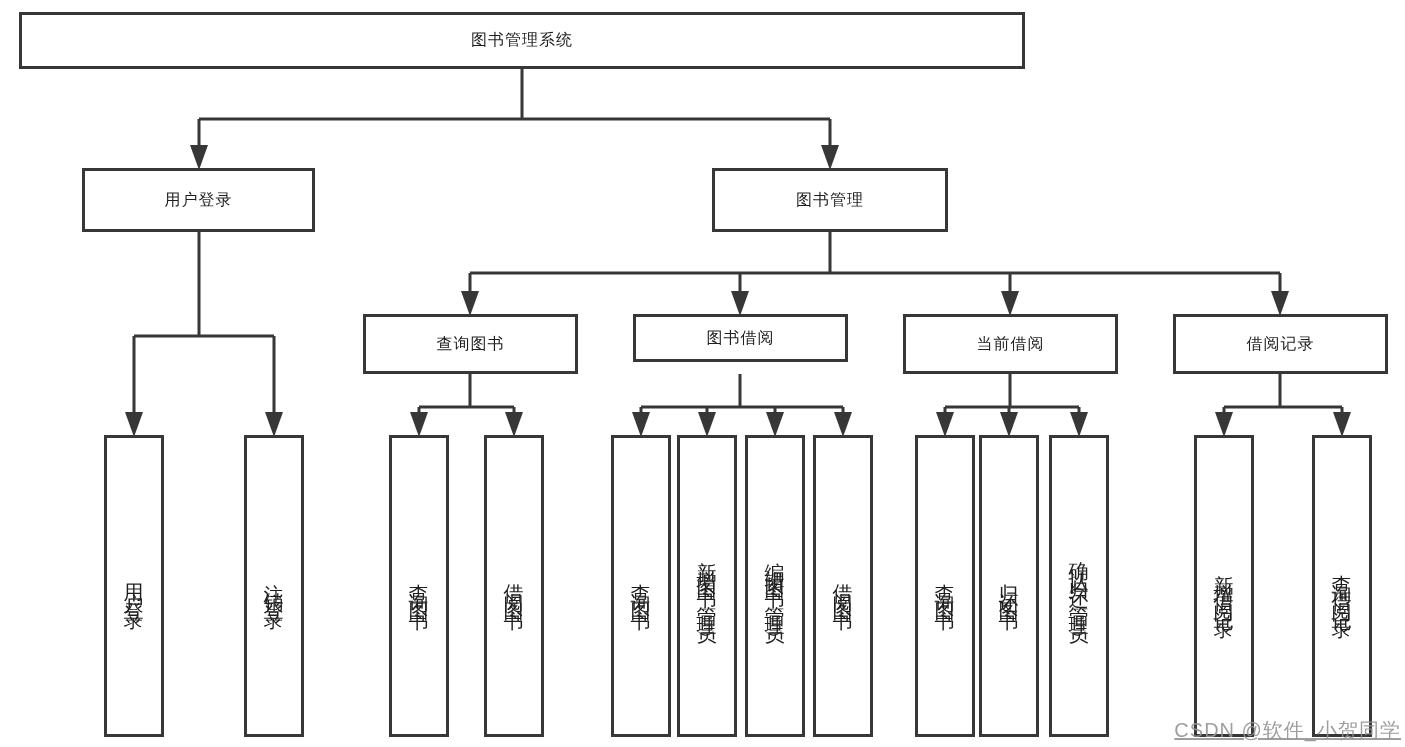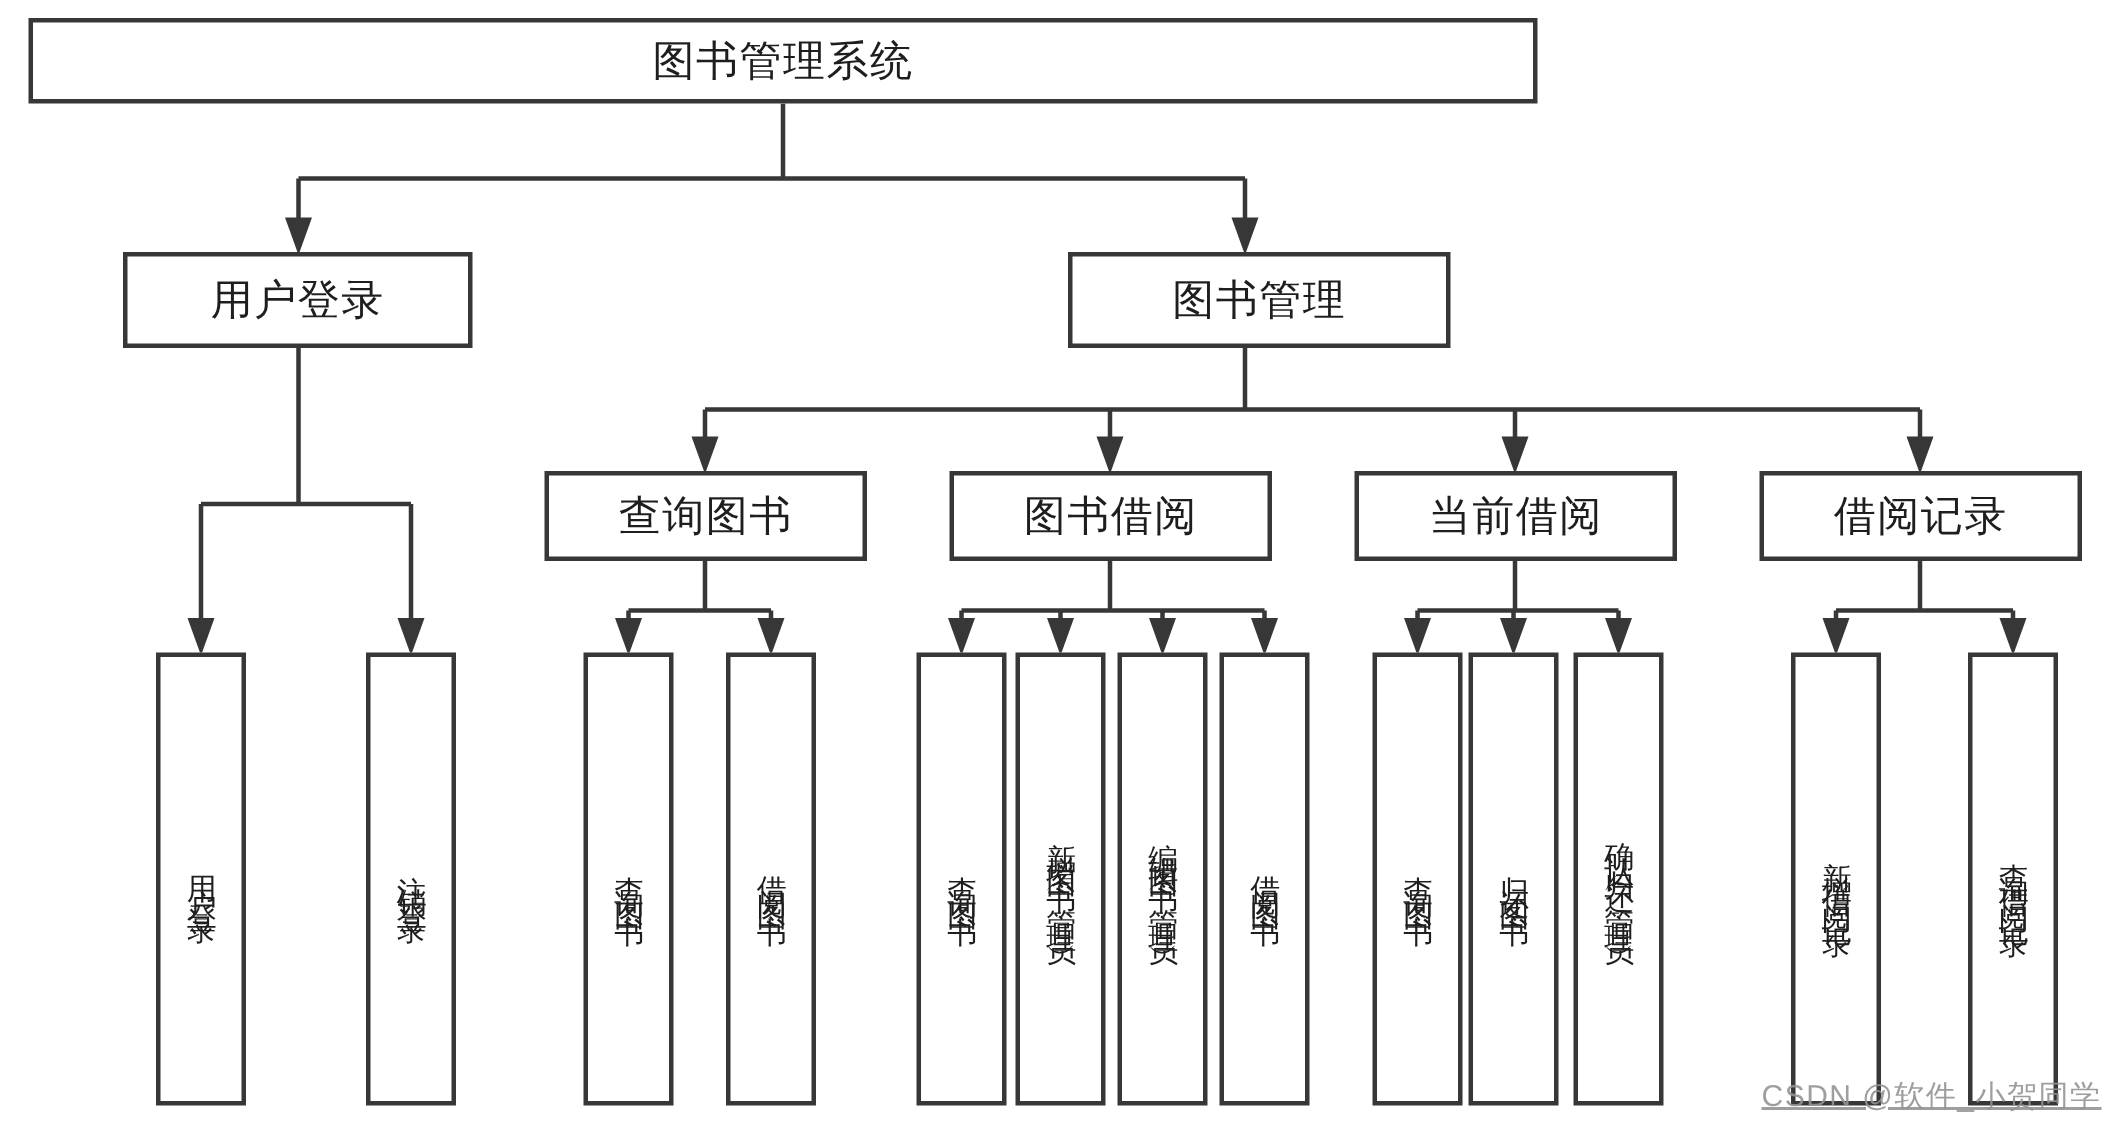--- a/index.html
+++ b/index.html
@@ -26,21 +26,21 @@
     position: absolute;
     box-sizing: border-box;
     border: 3px solid #373737;
     background: #ffffff;
     display: flex;
     align-items: center;
     justify-content: center;
     z-index: 1;
   }
   .hbox {
-    font-size: 28px;
+    font-size: 16px;
     letter-spacing: 1px;
     white-space: nowrap;
   }
   .leaf {
     writing-mode: vertical-rl;
     text-orientation: mixed;
     font-size: 20px;
     letter-spacing: 9px;
     line-height: 1;
   }
@@ -97,24 +97,24 @@
       <polygon points="1000,412 1018,412 1009,437"></polygon>
       <polygon points="1070,412 1088,412 1079,437"></polygon>
       <polygon points="1215,412 1233,412 1224,437"></polygon>
       <polygon points="1333,412 1351,412 1342,437"></polygon>
     </g>
   </svg>
 
   <div class="node hbox" style="left:19px; top:12px; width:1006px; height:57px;">图书管理系统</div>
 
   <div class="node hbox" style="left:82px; top:168px; width:233px; height:64px;">用户登录</div>
-  <div class="node hbox" style="left:712px; top:168px; width:255px; height:64px;">图书管理</div>
+  <div class="node hbox" style="left:712px; top:168px; width:236px; height:64px;">图书管理</div>
 
   <div class="node hbox" style="left:363px; top:314px; width:215px; height:60px;">查询图书</div>
-  <div class="node hbox" style="left:633px; top:314px; width:215px; height:60px;text-align:right;">图书借阅</div>
+  <div class="node hbox" style="left:633px; top:314px; width:215px; height:48px;text-align:right;">图书借阅</div>
   <div class="node hbox" style="left:903px; top:314px; width:215px; height:60px;font-family:Liberation Mono, monospace;">当前借阅</div>
   <div class="node hbox" style="left:1173px; top:314px; width:215px; height:60px;">借阅记录</div>
 
   <div class="node leaf" style="left:104px; top:435px; width:60px; height:302px;">用户登录</div>
   <div class="node leaf" style="left:244px; top:435px; width:60px; height:302px;">注销登录</div>
 
   <div class="node leaf" style="left:389px; top:435px; width:60px; height:302px;">查询图书</div>
   <div class="node leaf" style="left:484px; top:435px; width:60px; height:302px;">借阅图书</div>
 
   <div class="node leaf" style="left:611px; top:435px; width:60px; height:302px;">查询图书</div>

